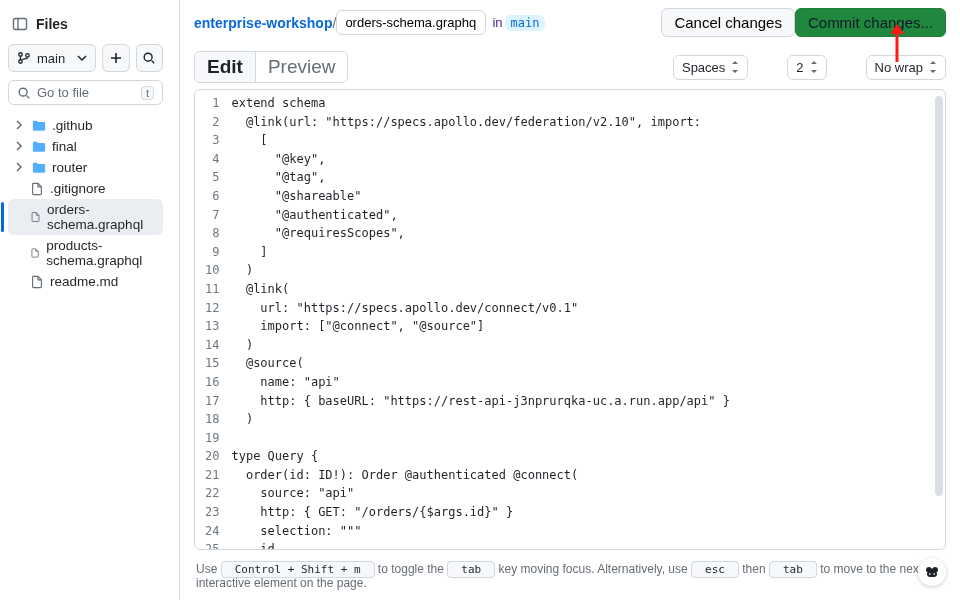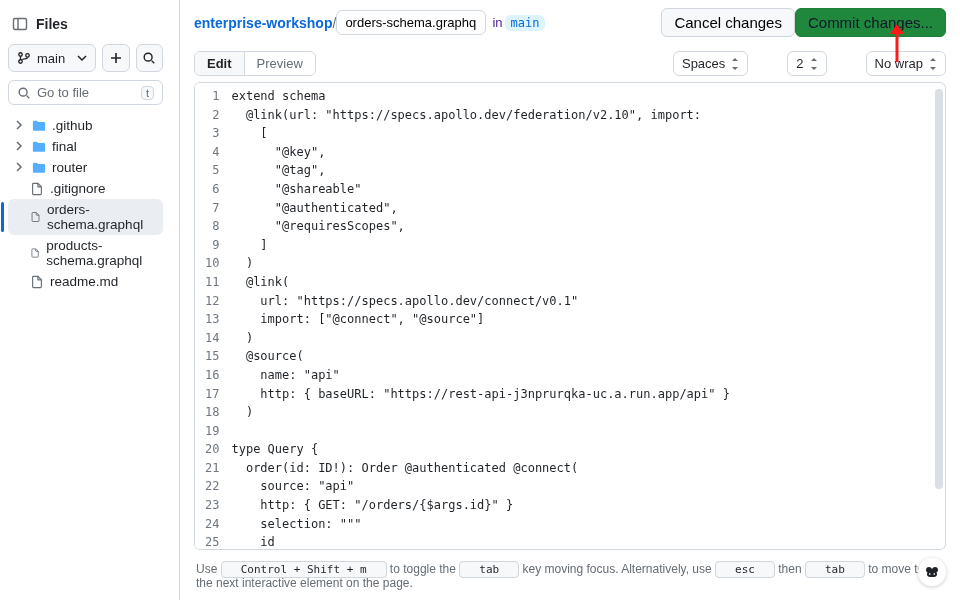--- a/index.html
+++ b/index.html
@@ -165,21 +165,21 @@
 .segmented {
   display: flex;
   border: 1px solid #d0d7de;
   border-radius: 6px;
   overflow: hidden;
 }
 .segmented button {
   border: none;
   background: #fff;
   padding: 4px 12px;
-  font-size: 13px;
+  font-size: 19px;
   cursor: pointer;
   font-family: inherit;
   color: #656d76;
 }
 .segmented button.active {
   background: #f6f8fa;
   color: #1f2328;
   font-weight: 600;
 }
 .segmented button + button { border-left: 1px solid #d0d7de; }
@@ -247,21 +247,21 @@
 .footer-hint {
   padding: 6px 16px 10px;
   font-size: 12px;
   color: #656d76;
 }
 .footer-hint .kbd {
   font-family: ui-monospace, monospace;
   background: #f6f8fa;
   border: 1px solid #d0d7de;
   border-radius: 4px;
-  padding: 1px 19px;
+  padding: 1px 13px;
   color: #1f2328;
   font-size: 11px;
 }
 
 
 .arrow-annot {
   position: absolute;
   left: 887px;
   top: 24px;
   pointer-events: none;

